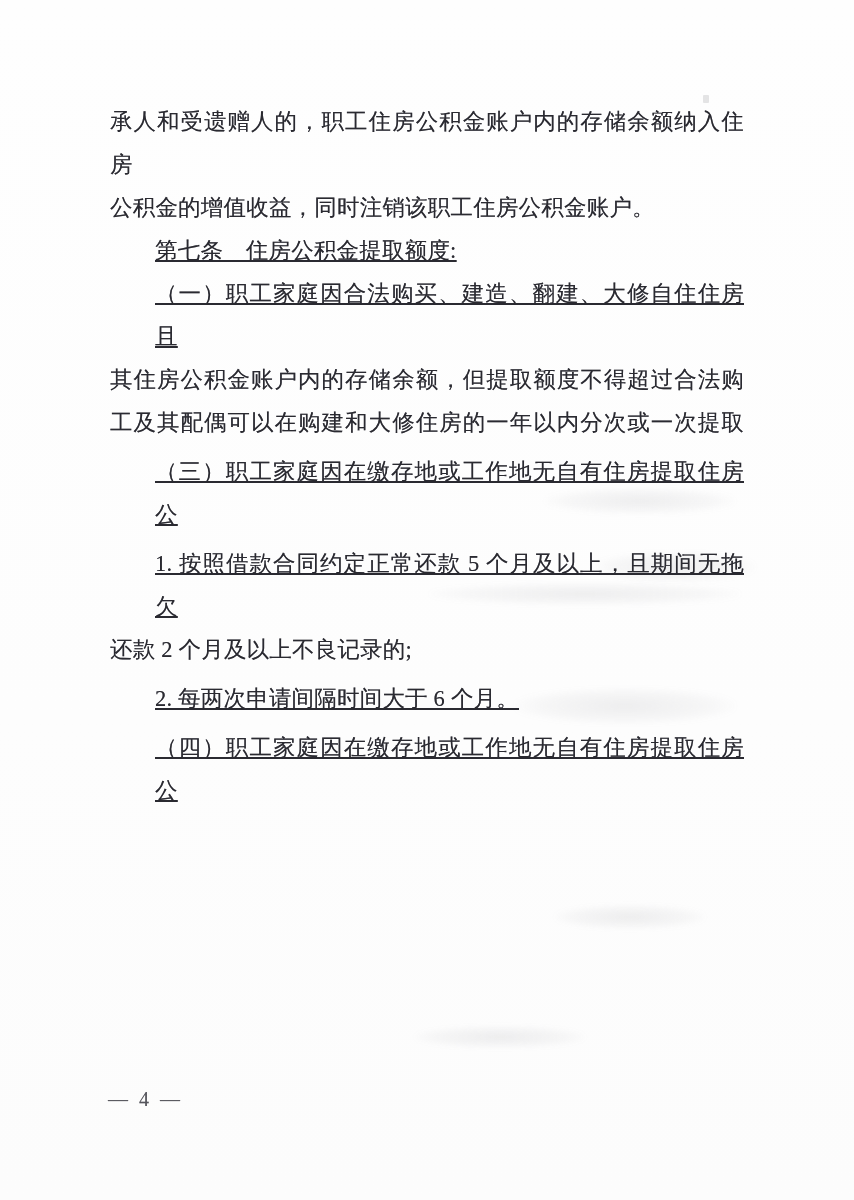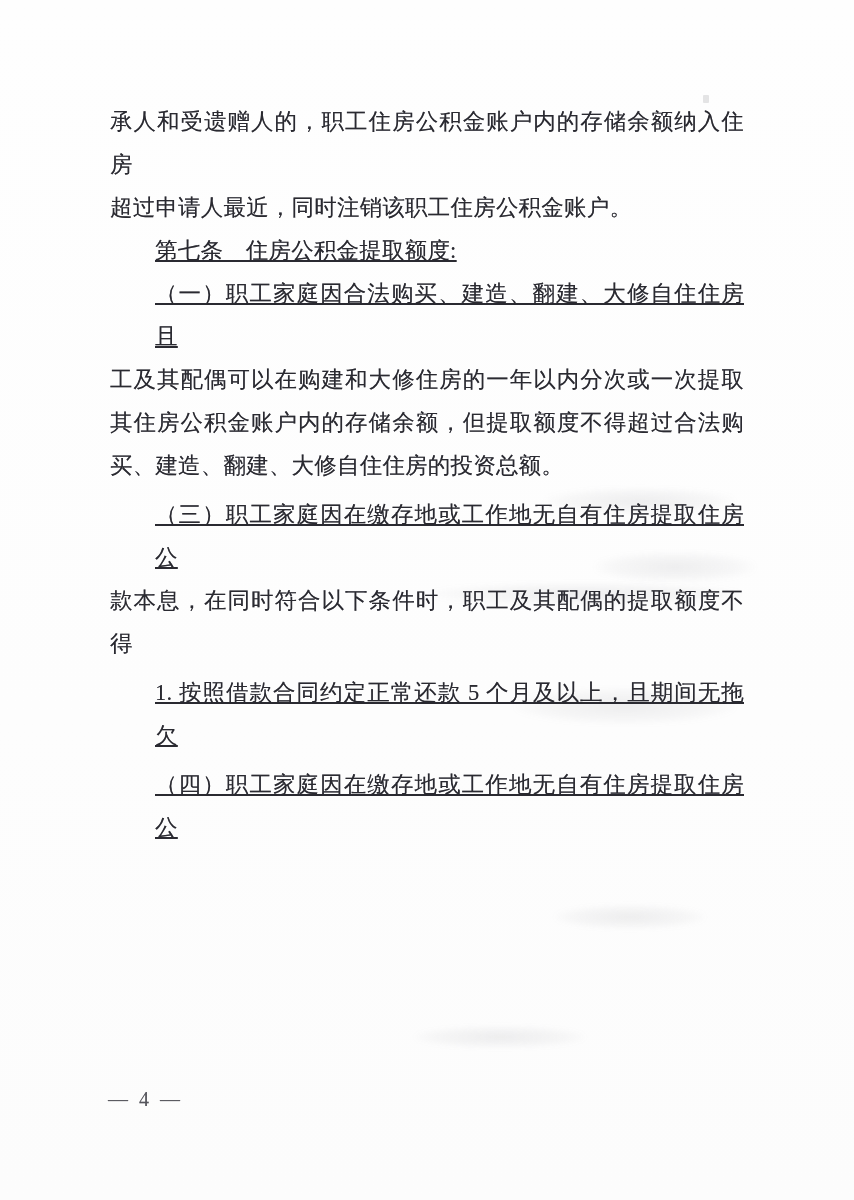--- a/index.html
+++ b/index.html
@@ -66,44 +66,46 @@
   <div class="bleed" style="left:430px; top:583px; width:310px; height:22px;"></div>
   <div class="bleed" style="left:515px; top:688px; width:220px; height:36px;"></div>
   <div class="bleed" style="left:555px; top:905px; width:150px; height:24px;"></div>
   <div class="bleed" style="left:415px; top:1026px; width:170px; height:22px;"></div>
   <div class="speck" style="left:703px; top:95px; width:6px; height:8px;"></div>
 
   <div class="content">
 
     <div class="para tight">
       <div class="line">承人和受遗赠人的，职工住房公积金账户内的存储余额纳入住房</div>
-      <div class="line last">超过申请人最近，同时注销该职工住房公积金账户。</div>
+      <div class="line last">公积金的增值收益，同时注销该职工住房公积金账户。</div>
     </div>
 
     <div class="para tight">
       <div class="line last indent">第七条　住房公积金提取额度:</div>
     </div>
 
     <div class="para">
       <div class="line indent">（一）职工家庭因合法购买、建造、翻建、大修自住住房且</div>
+      <div class="line">其住房公积金账户内的存储余额，但提取额度不得超过合法购</div>
       <div class="line">工及其配偶可以在购建和大修住房的一年以内分次或一次提取</div>
-      <div class="line">其住房公积金账户内的存储余额，但提取额度不得超过合法购</div>
-      <div class="line last">买、建造、翻建、大修自住住房的投资总额。</div>
     </div>
 
 
     <div class="para">
       <div class="line indent">（三）职工家庭因在缴存地或工作地无自有住房提取住房公</div>
-      <div class="line">款本息，在同时符合以下条件时，职工及其配偶的提取额度不得</div>
     </div>
 
     <div class="para">
       <div class="line indent">1. 按照借款合同约定正常还款 5 个月及以上，且期间无拖欠</div>
+      <div class="line last">还款 2 个月及以上不良记录的;</div>
     </div>
 
+    <div class="para">
+      <div class="line last indent">2. 每两次申请间隔时间大于 6 个月。</div>
+    </div>
 
     <div class="para">
       <div class="line indent">（四）职工家庭因在缴存地或工作地无自有住房提取住房公</div>
 
     </div>
 
   </div>
 
   <div class="footer">— 4 —</div>
 

